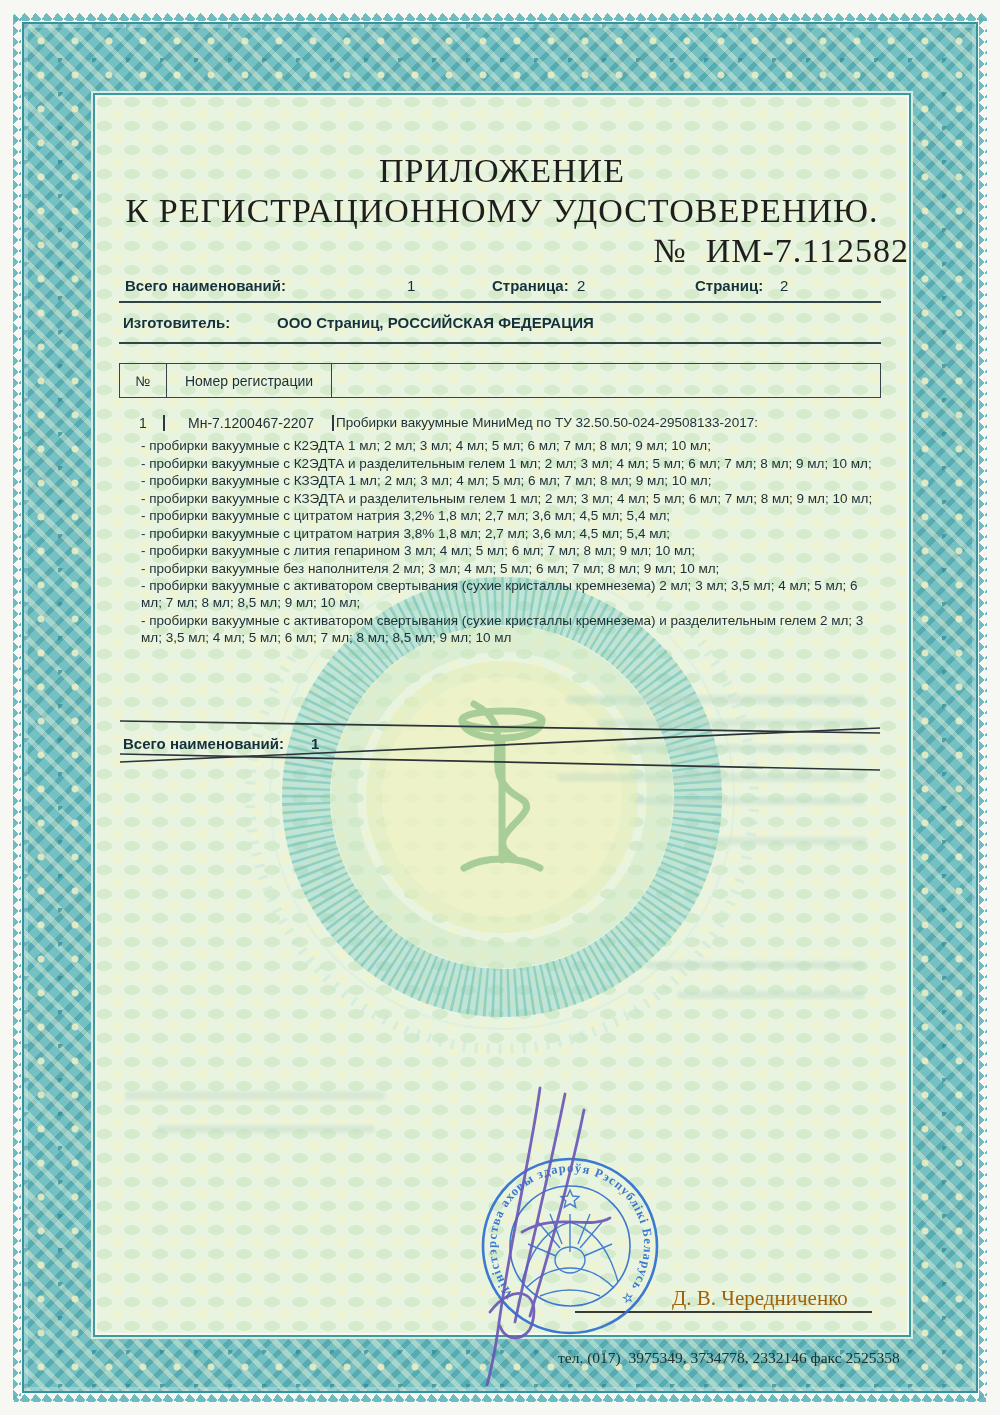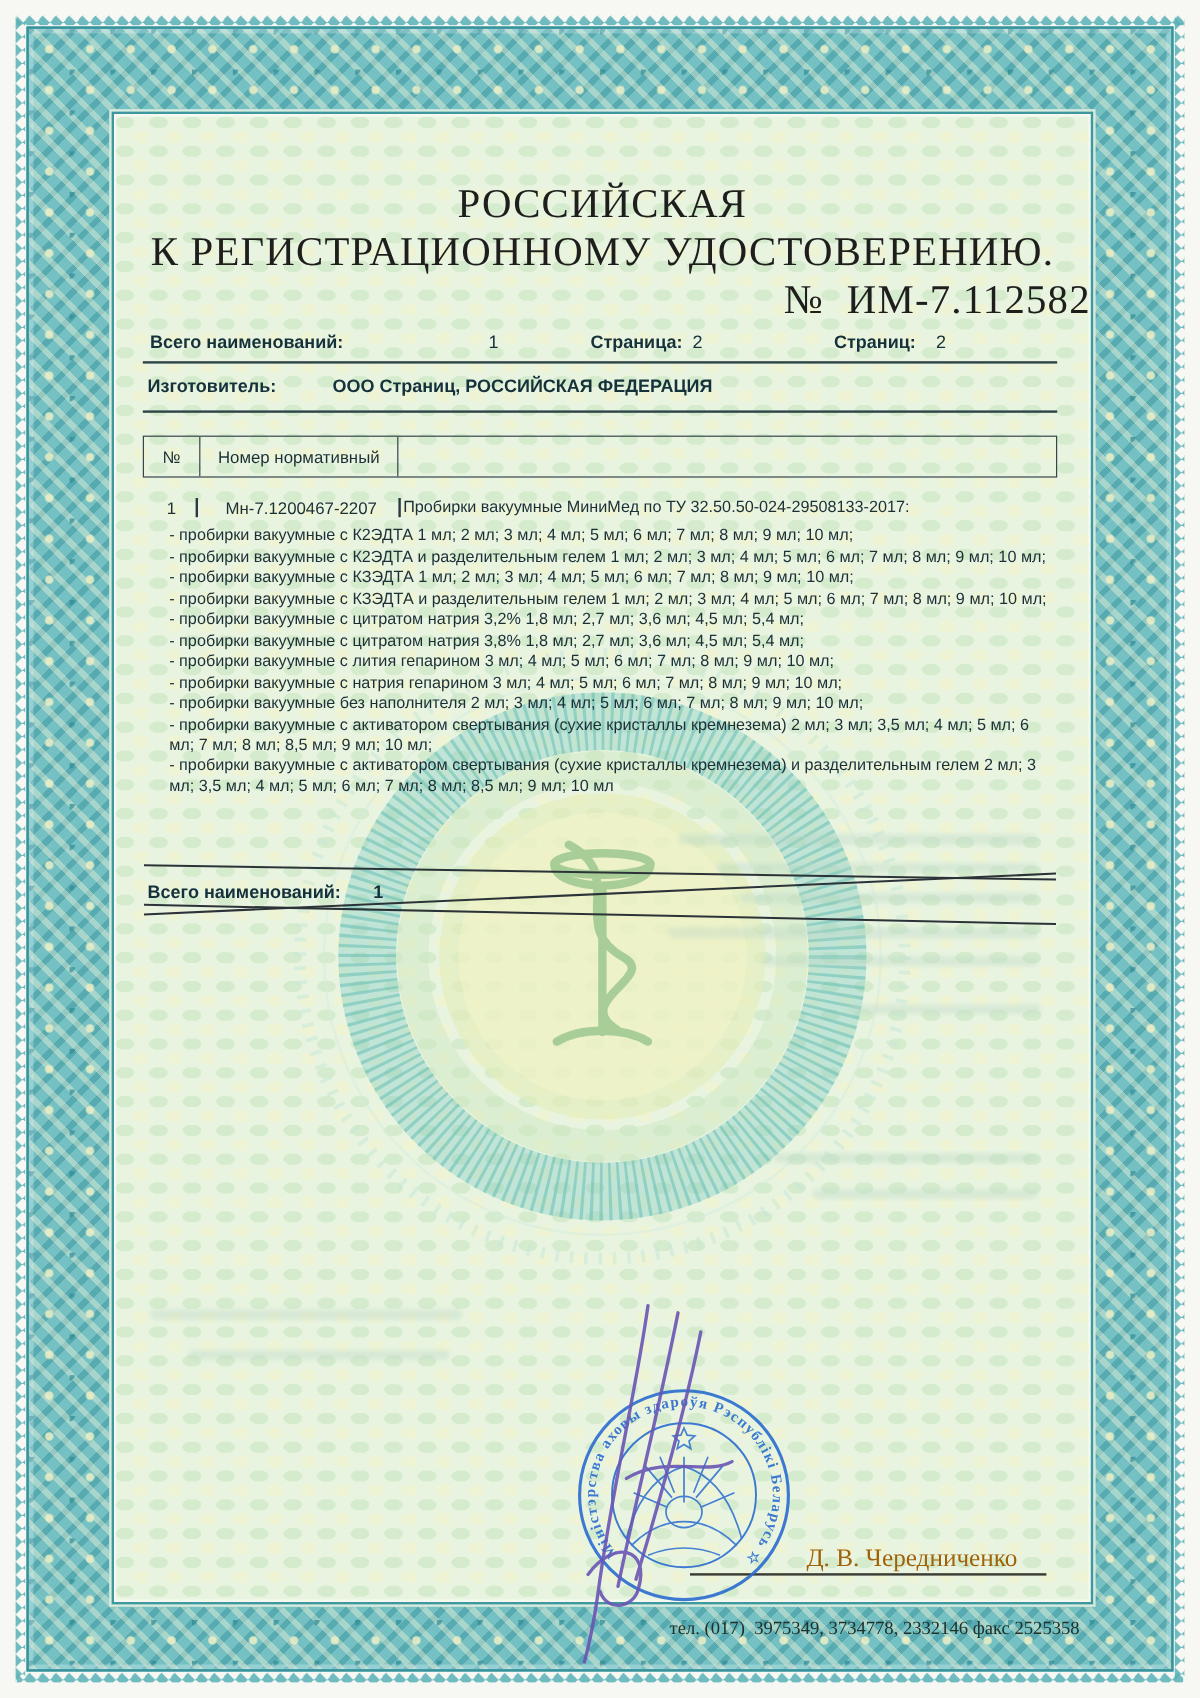--- a/index.html
+++ b/index.html
@@ -109,57 +109,56 @@
     <div class="ghost" style="left:522px;top:649px;width:248px;height:8px;"></div>
     <div class="ghost" style="left:462px;top:678px;width:308px;height:9px;"></div>
     <div class="ghost" style="left:540px;top:702px;width:230px;height:8px;"></div>
     <div class="ghost" style="left:612px;top:742px;width:160px;height:8px;"></div>
     <div class="ghost" style="left:550px;top:866px;width:220px;height:8px;"></div>
     <div class="ghost" style="left:582px;top:896px;width:188px;height:8px;"></div>
     <div class="ghost" style="left:30px;top:996px;width:260px;height:9px;"></div>
     <div class="ghost" style="left:62px;top:1030px;width:218px;height:8px;"></div>
 
     <div class="title">
-      <div class="t1">РОССИЙСКАЯ</div>
+      <div class="t1">ПРИЛОЖЕНИЕ</div>
       <div class="t2">К РЕГИСТРАЦИОННОМУ УДОСТОВЕРЕНИЮ.</div>
       <div class="t3">№  ИМ-7.112582</div>
     </div>
 
     <div class="lbl" style="left:30px;top:182px;">Всего наименований:</div>
     <div class="val" style="left:312px;top:182px;">1</div>
     <div class="lbl" style="left:397px;top:182px;">Страница:</div>
     <div class="val" style="left:482px;top:182px;">2</div>
     <div class="lbl" style="left:600px;top:182px;">Страниц:</div>
     <div class="val" style="left:685px;top:182px;">2</div>
     <div class="rule" style="left:24px;top:206px;width:762px;"></div>
 
     <div class="lbl" style="left:28px;top:219px;">Изготовитель:</div>
     <div class="lbl" style="left:182px;top:219px;">ООО Страниц, РОССИЙСКАЯ ФЕДЕРАЦИЯ</div>
     <div class="rule" style="left:24px;top:247px;width:762px;"></div>
 
     <div class="thead">
       <div class="c1">№</div>
-      <div class="c2">Номер нормативный</div>
+      <div class="c2">Номер регистрации</div>
     </div>
 
     <div class="rownum">1</div>
     <div class="tick" style="left:68px;top:320px;width:1.5px;height:16px;"></div>
     <div class="regnum">Мн-7.1200467-2207</div>
     <div class="tick" style="left:237px;top:320px;width:1.5px;height:16px;"></div>
     <div class="rowname">Пробирки вакуумные МиниМед по ТУ 32.50.50-024-29508133-2017:</div>
 
     <div class="items">
         <div class="item">- пробирки вакуумные с К2ЭДТА 1 мл; 2 мл; 3 мл; 4 мл; 5 мл; 6 мл; 7 мл; 8 мл; 9 мл; 10 мл;</div>
         <div class="item">- пробирки вакуумные с К2ЭДТА и разделительным гелем 1 мл; 2 мл; 3 мл; 4 мл; 5 мл; 6 мл; 7 мл; 8 мл; 9 мл; 10 мл;</div>
         <div class="item">- пробирки вакуумные с КЗЭДТА 1 мл; 2 мл; 3 мл; 4 мл; 5 мл; 6 мл; 7 мл; 8 мл; 9 мл; 10 мл;</div>
         <div class="item">- пробирки вакуумные с КЗЭДТА и разделительным гелем 1 мл; 2 мл; 3 мл; 4 мл; 5 мл; 6 мл; 7 мл; 8 мл; 9 мл; 10 мл;</div>
         <div class="item">- пробирки вакуумные с цитратом натрия 3,2% 1,8 мл; 2,7 мл; 3,6 мл; 4,5 мл; 5,4 мл;</div>
         <div class="item">- пробирки вакуумные с цитратом натрия 3,8% 1,8 мл; 2,7 мл; 3,6 мл; 4,5 мл; 5,4 мл;</div>
         <div class="item">- пробирки вакуумные с лития гепарином 3 мл; 4 мл; 5 мл; 6 мл; 7 мл; 8 мл; 9 мл; 10 мл;</div>
-        <div class="item">- пробирки вакуумные с натрия гепарином 3 мл; 4 мл; 5 мл; 6 мл; 7 мл; 8 мл; 9 мл; 10 мл;</div>
         <div class="item">- пробирки вакуумные без наполнителя 2 мл; 3 мл; 4 мл; 5 мл; 6 мл; 7 мл; 8 мл; 9 мл; 10 мл;</div>
         <div class="item">- пробирки вакуумные с активатором свертывания (сухие кристаллы кремнезема) 2 мл; 3 мл; 3,5 мл; 4 мл; 5 мл; 6 мл; 7 мл; 8 мл; 8,5 мл; 9 мл; 10 мл;</div>
         <div class="item">- пробирки вакуумные с активатором свертывания (сухие кристаллы кремнезема) и разделительным гелем 2 мл; 3 мл; 3,5 мл; 4 мл; 5 мл; 6 мл; 7 мл; 8 мл; 8,5 мл; 9 мл; 10 мл</div>
       </div>
 
     <div class="summary-lbl">Всего наименований:</div>
     <div class="summary-val">1</div>
     <svg class="cancel" viewBox="0 0 762 62">
       <path d="M1,8 L761,20" stroke="#2c3338" stroke-width="1.7" fill="none"></path>
       <path d="M1,49 L761,15" stroke="#2c3338" stroke-width="1.7" fill="none"></path>

